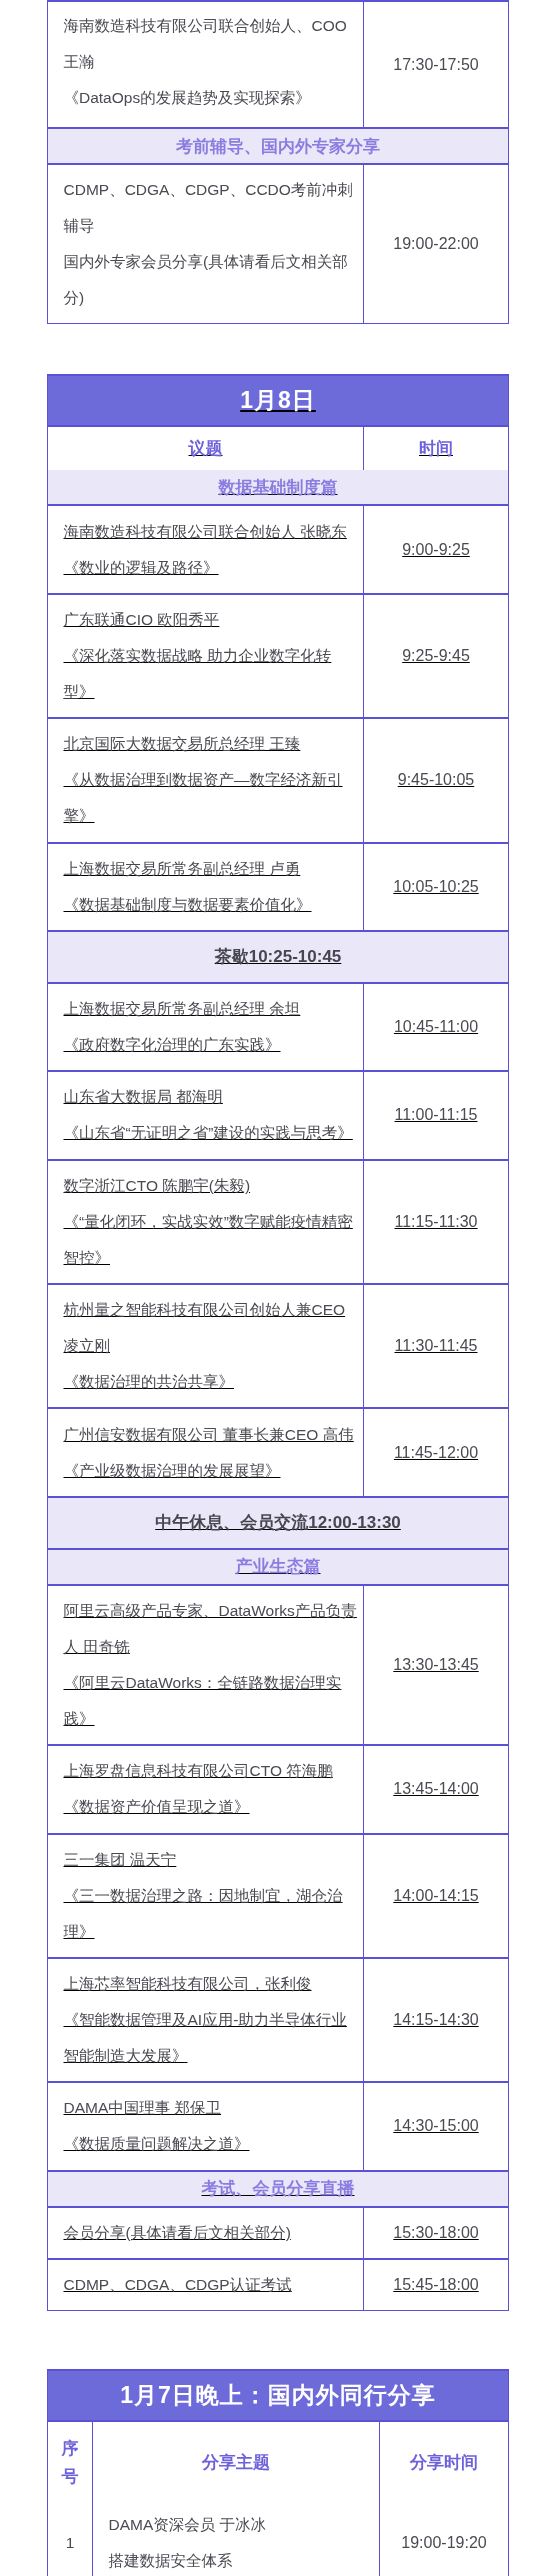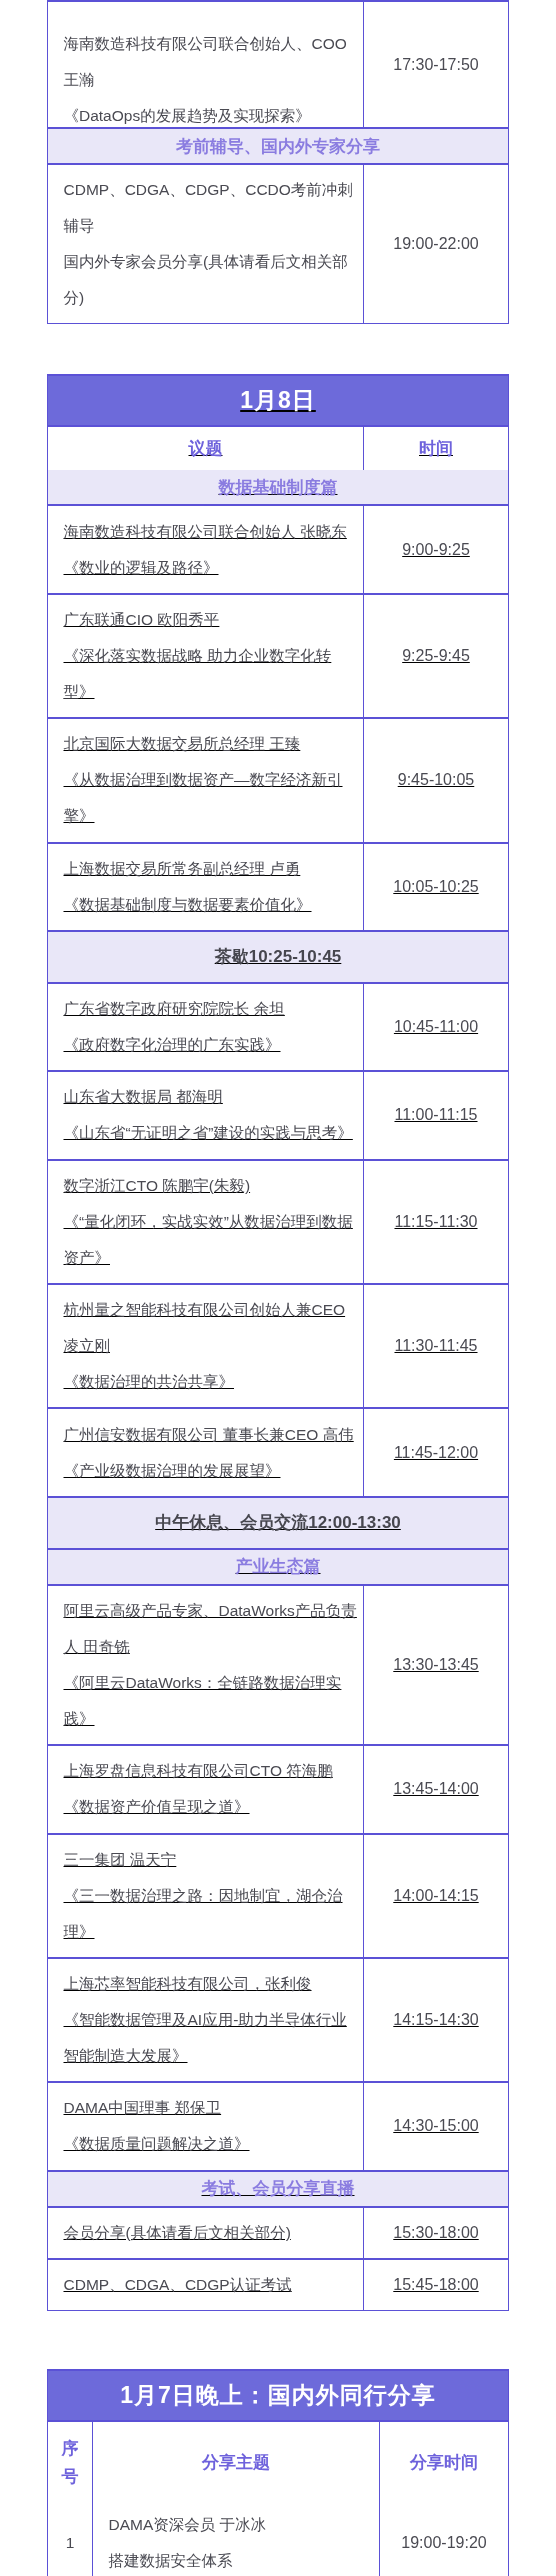--- a/index.html
+++ b/index.html
@@ -24,21 +24,21 @@
   .trow + .trow{border-top:2.1px solid var(--bd);}
 
   
   .cell-topic{width:315px;padding:7.2px 3.1px 7.2px 15.5px;display:flex;flex-direction:column;justify-content:center;}
   .cell-topic p{margin:0;line-height:36px;font-size:15.5px;color:var(--txt);}
   .cell-time{flex:1;border-left:1.5px solid var(--bd);display:flex;align-items:center;justify-content:center;
              font-size:16px;color:var(--txt);text-align:center;padding:11px;}
 
   
   .row-cut{height:125px;overflow:hidden;}
-  .row-cut .cell-topic{justify-content:flex-start;padding-top:24px;}
+  .row-cut .cell-topic{justify-content:flex-start;padding-top:6px;}
 
   
   .band{width:100%;min-height:34px;display:flex;align-items:center;justify-content:center;
         background:var(--band-bg);font-weight:bold;font-size:17px;color:var(--band-purple);
         text-align:right;padding:4.1px 10.3px;}
   .band.break{min-height:50px;color:#46464e;}
   .band.date{background:var(--accent);color:#ffffff;font-size:23px;min-height:49px;letter-spacing:1px;}
 
   
   .hrow .hcell{display:flex;align-items:center;justify-content:center;
@@ -127,36 +127,36 @@
             <p>上海数据交易所常务副总经理  卢勇</p>
             <p>《数据基础制度与数据要素价值化》</p>
           </div>
           <div class="cell-time">10:05-10:25</div>
         </div>
         <div class="trow">
           <div class="band break">茶歇10:25-10:45</div>
         </div>
         <div class="trow">
           <div class="cell-topic">
-            <p>广东省数字政府研究院院长  余坦</p>
+            <p>上海数据交易所常务副总经理  余坦</p>
             <p>《政府数字化治理的广东实践》</p>
           </div>
           <div class="cell-time">10:45-11:00</div>
         </div>
         <div class="trow">
           <div class="cell-topic">
             <p>山东省大数据局  都海明</p>
             <p>《山东省“无证明之省”建设的实践与思考》</p>
           </div>
           <div class="cell-time">11:00-11:15</div>
         </div>
         <div class="trow">
           <div class="cell-topic">
             <p>数字浙江CTO  陈鹏宇(朱毅)</p>
-            <p>《“量化闭环，实战实效”从数据治理到数据资产》</p>
+            <p>《“量化闭环，实战实效”数字赋能疫情精密智控》</p>
           </div>
           <div class="cell-time">11:15-11:30</div>
         </div>
         <div class="trow">
           <div class="cell-topic">
             <p>杭州量之智能科技有限公司创始人兼CEO 凌立刚</p>
             <p>《数据治理的共治共享》</p>
           </div>
           <div class="cell-time">11:30-11:45</div>
         </div>

